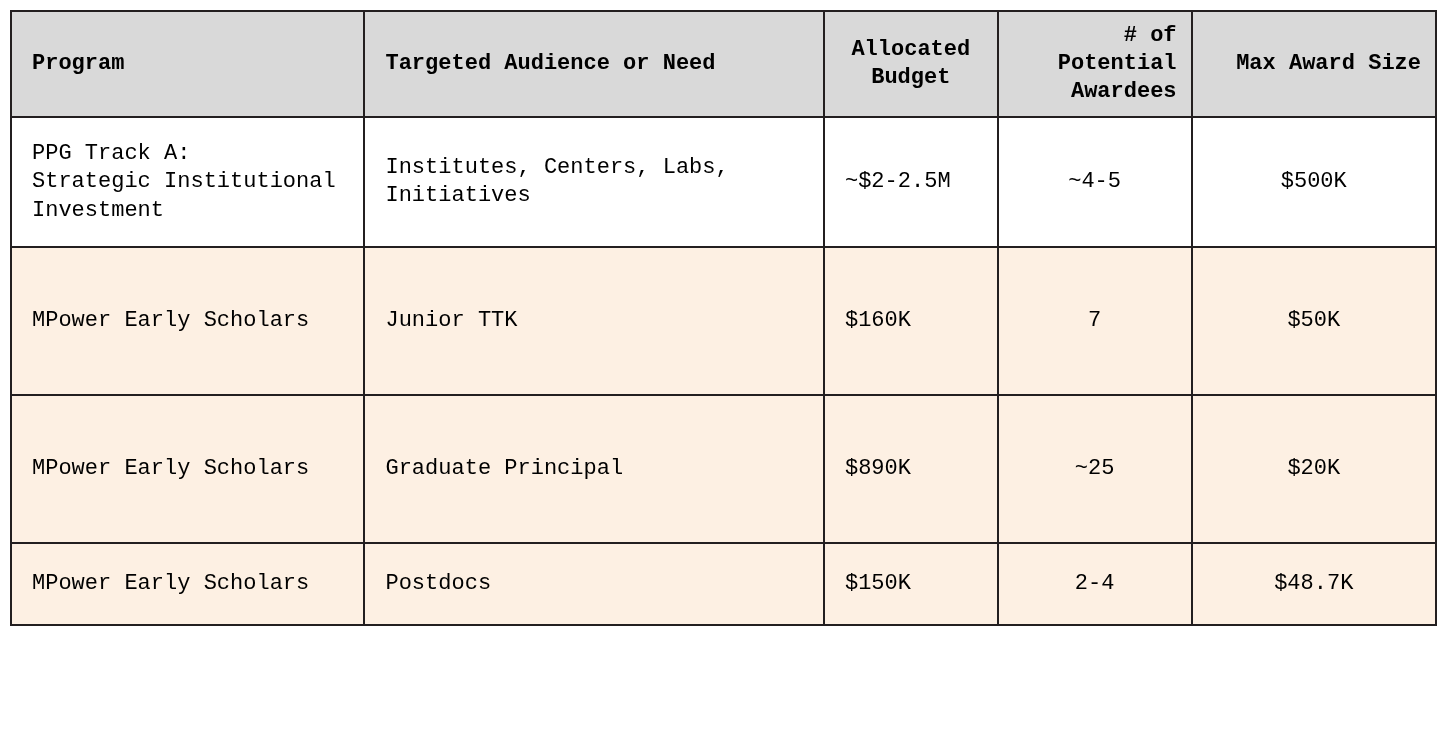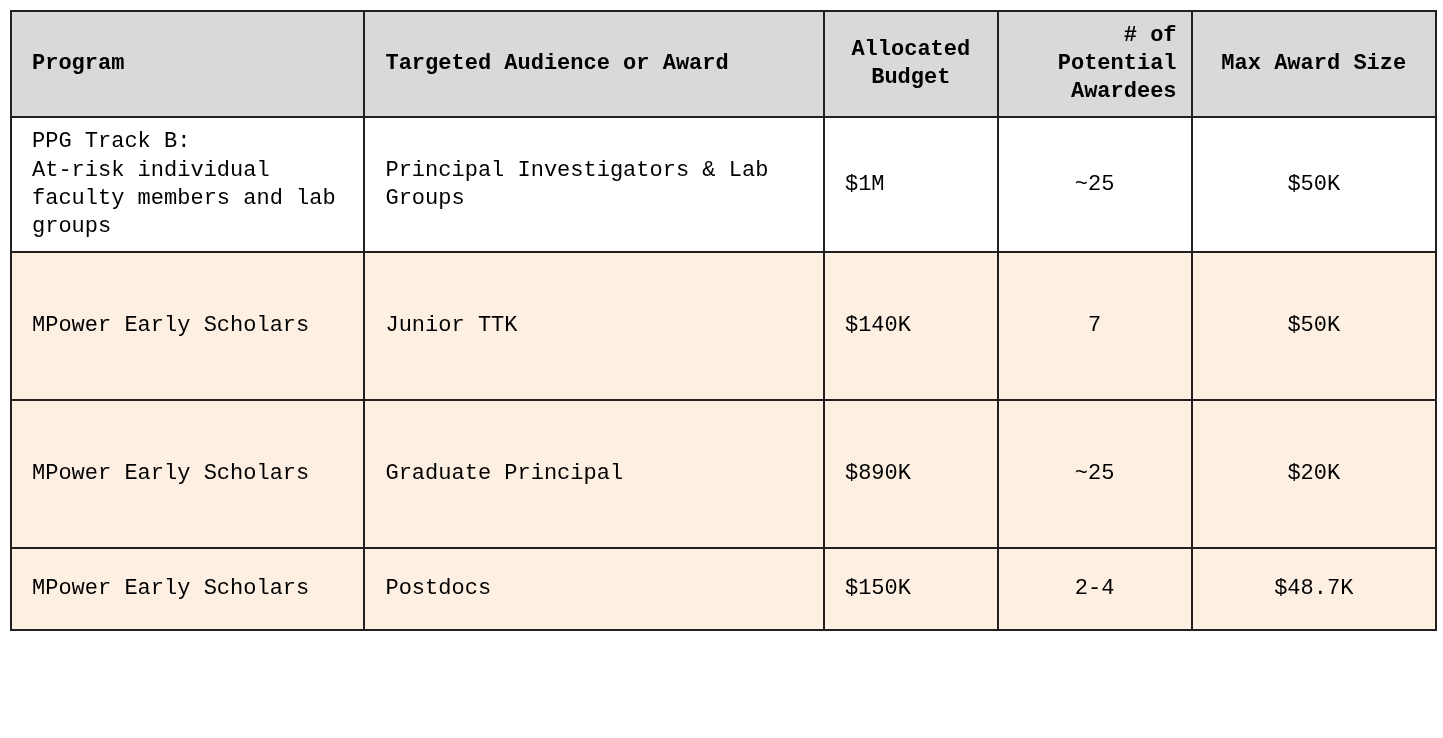--- a/index.html
+++ b/index.html
@@ -39,21 +39,21 @@
   }
   thead th {
     background: #d9d9d9;
     font-weight: bold;
     font-size: 22px;
   }
   th.col-program        { width: 350px; text-align: left; }
   th.col-audience       { width: 455px; text-align: left; }
   th.col-budget         { width: 172px; text-align: center; }
   th.col-awardees       { width: 192px; text-align: right; }
-  th.col-award          { width: 242px; text-align: center; }
+  th.col-award          { width: 242px; text-align: right; }
 
   thead th.col-program,
   thead th.col-audience { padding-left: 20px; }
 
   tbody td.c-program  { text-align: left; padding-left: 20px; }
   tbody td.c-audience { text-align: left; padding-left: 20px; }
   tbody td.c-budget   { text-align: left; padding-left: 20px; }
   tbody td.c-awardees { text-align: center; }
   tbody td.c-award    { text-align: center; }
 
@@ -67,41 +67,41 @@
   .nowrap-break { white-space: pre-line; }
 </style>
 </head>
 <body>
 
 <div class="sheet">
   <table class="funding-table">
     <thead>
       <tr>
         <th class="col-program nowrap-break">Program</th>
-        <th class="col-audience nowrap-break">Targeted Audience or Award</th>
+        <th class="col-audience nowrap-break">Targeted Audience or Need</th>
         <th class="col-budget nowrap-break">Allocated
 Budget</th>
         <th class="col-awardees nowrap-break"># of Potential
 Awardees</th>
         <th class="col-award nowrap-break">Max Award Size</th>
       </tr>
     </thead>
     <tbody>
       <tr class="row-plain h-tall">
-        <td class="c-program nowrap-break">PPG Track B:
-At-risk individual faculty members and lab groups</td>
-        <td class="c-audience">Principal Investigators &amp; Lab Groups</td>
-        <td class="c-budget">$1M</td>
-        <td class="c-awardees">~25</td>
-        <td class="c-award">$50K</td>
+        <td class="c-program nowrap-break">PPG Track A:
+Strategic Institutional Investment</td>
+        <td class="c-audience">Institutes, Centers, Labs, Initiatives</td>
+        <td class="c-budget">~$2-2.5M</td>
+        <td class="c-awardees">~4-5</td>
+        <td class="c-award">$500K</td>
       </tr>
       <tr class="row-tint h-mid">
         <td class="c-program">MPower Early Scholars</td>
         <td class="c-audience">Junior TTK</td>
-        <td class="c-budget">$140K</td>
+        <td class="c-budget">$160K</td>
         <td class="c-awardees">7</td>
         <td class="c-award">$50K</td>
       </tr>
       <tr class="row-tint h-mid">
         <td class="c-program">MPower Early Scholars</td>
         <td class="c-audience">Graduate Principal</td>
         <td class="c-budget">$890K</td>
         <td class="c-awardees">~25</td>
         <td class="c-award">$20K</td>
       </tr>

